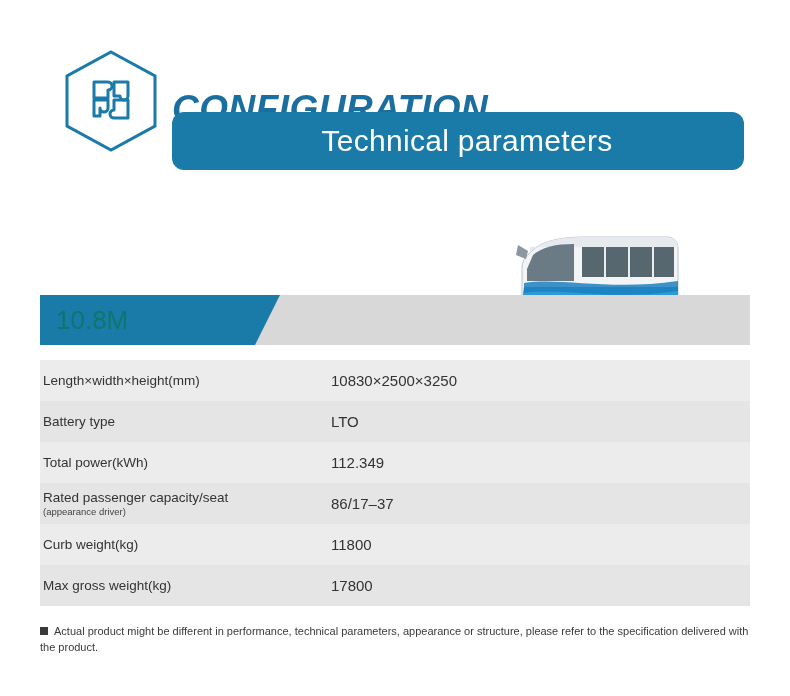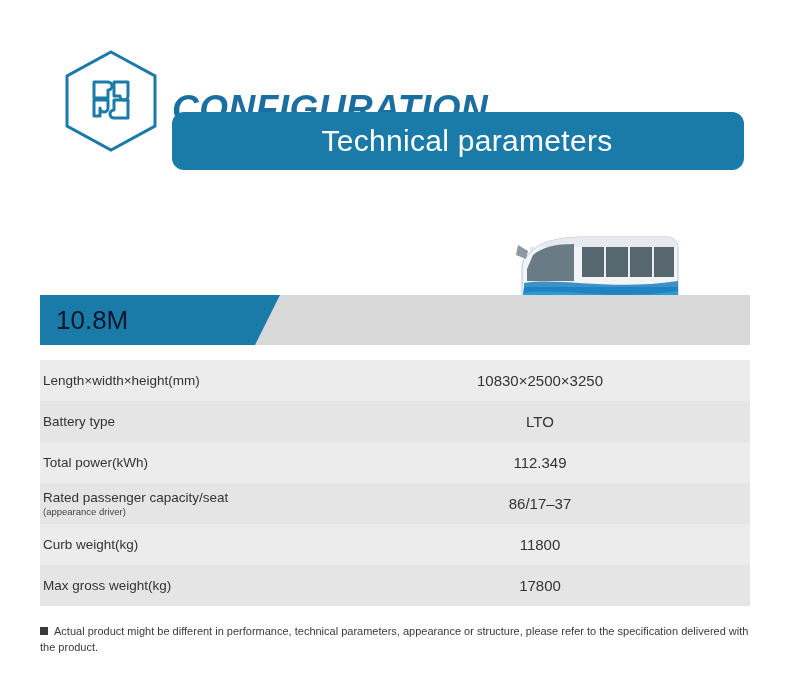--- a/index.html
+++ b/index.html
@@ -82,21 +82,21 @@
     right: -25px; top: 0;
     width: 0; height: 0;
     border-top: 50px solid #1a7aa8;
     border-right: 25px solid transparent;
   }
   .banner-label {
     position: absolute;
     left: 16px; top: 0;
     line-height: 50px;
     font-size: 26px;
-    color: #0f172a;
+    color: #0f766e;
     z-index: 2;
   }
 
   
   .spec-table {
     position: absolute;
     left: 40px; top: 360px;
     width: 710px;
     border-collapse: collapse;
   }
@@ -104,21 +104,20 @@
   .spec-table tr.odd  { background: #ececec; }
   .spec-table tr.even { background: #e5e5e5; }
   .spec-table td.label {
     width: 290px;
     padding-left: 3px;
     font-size: 13.5px;
     color: #333333;
     vertical-align: middle;
   }
   .spec-table td.value {
-    text-align: center;
     font-size: 15px;
     color: #333333;
     vertical-align: middle;
   }
   .label-sub {
     display: block;
     font-size: 9.5px;
     color: #444444;
     margin-top: 1px;
   }

